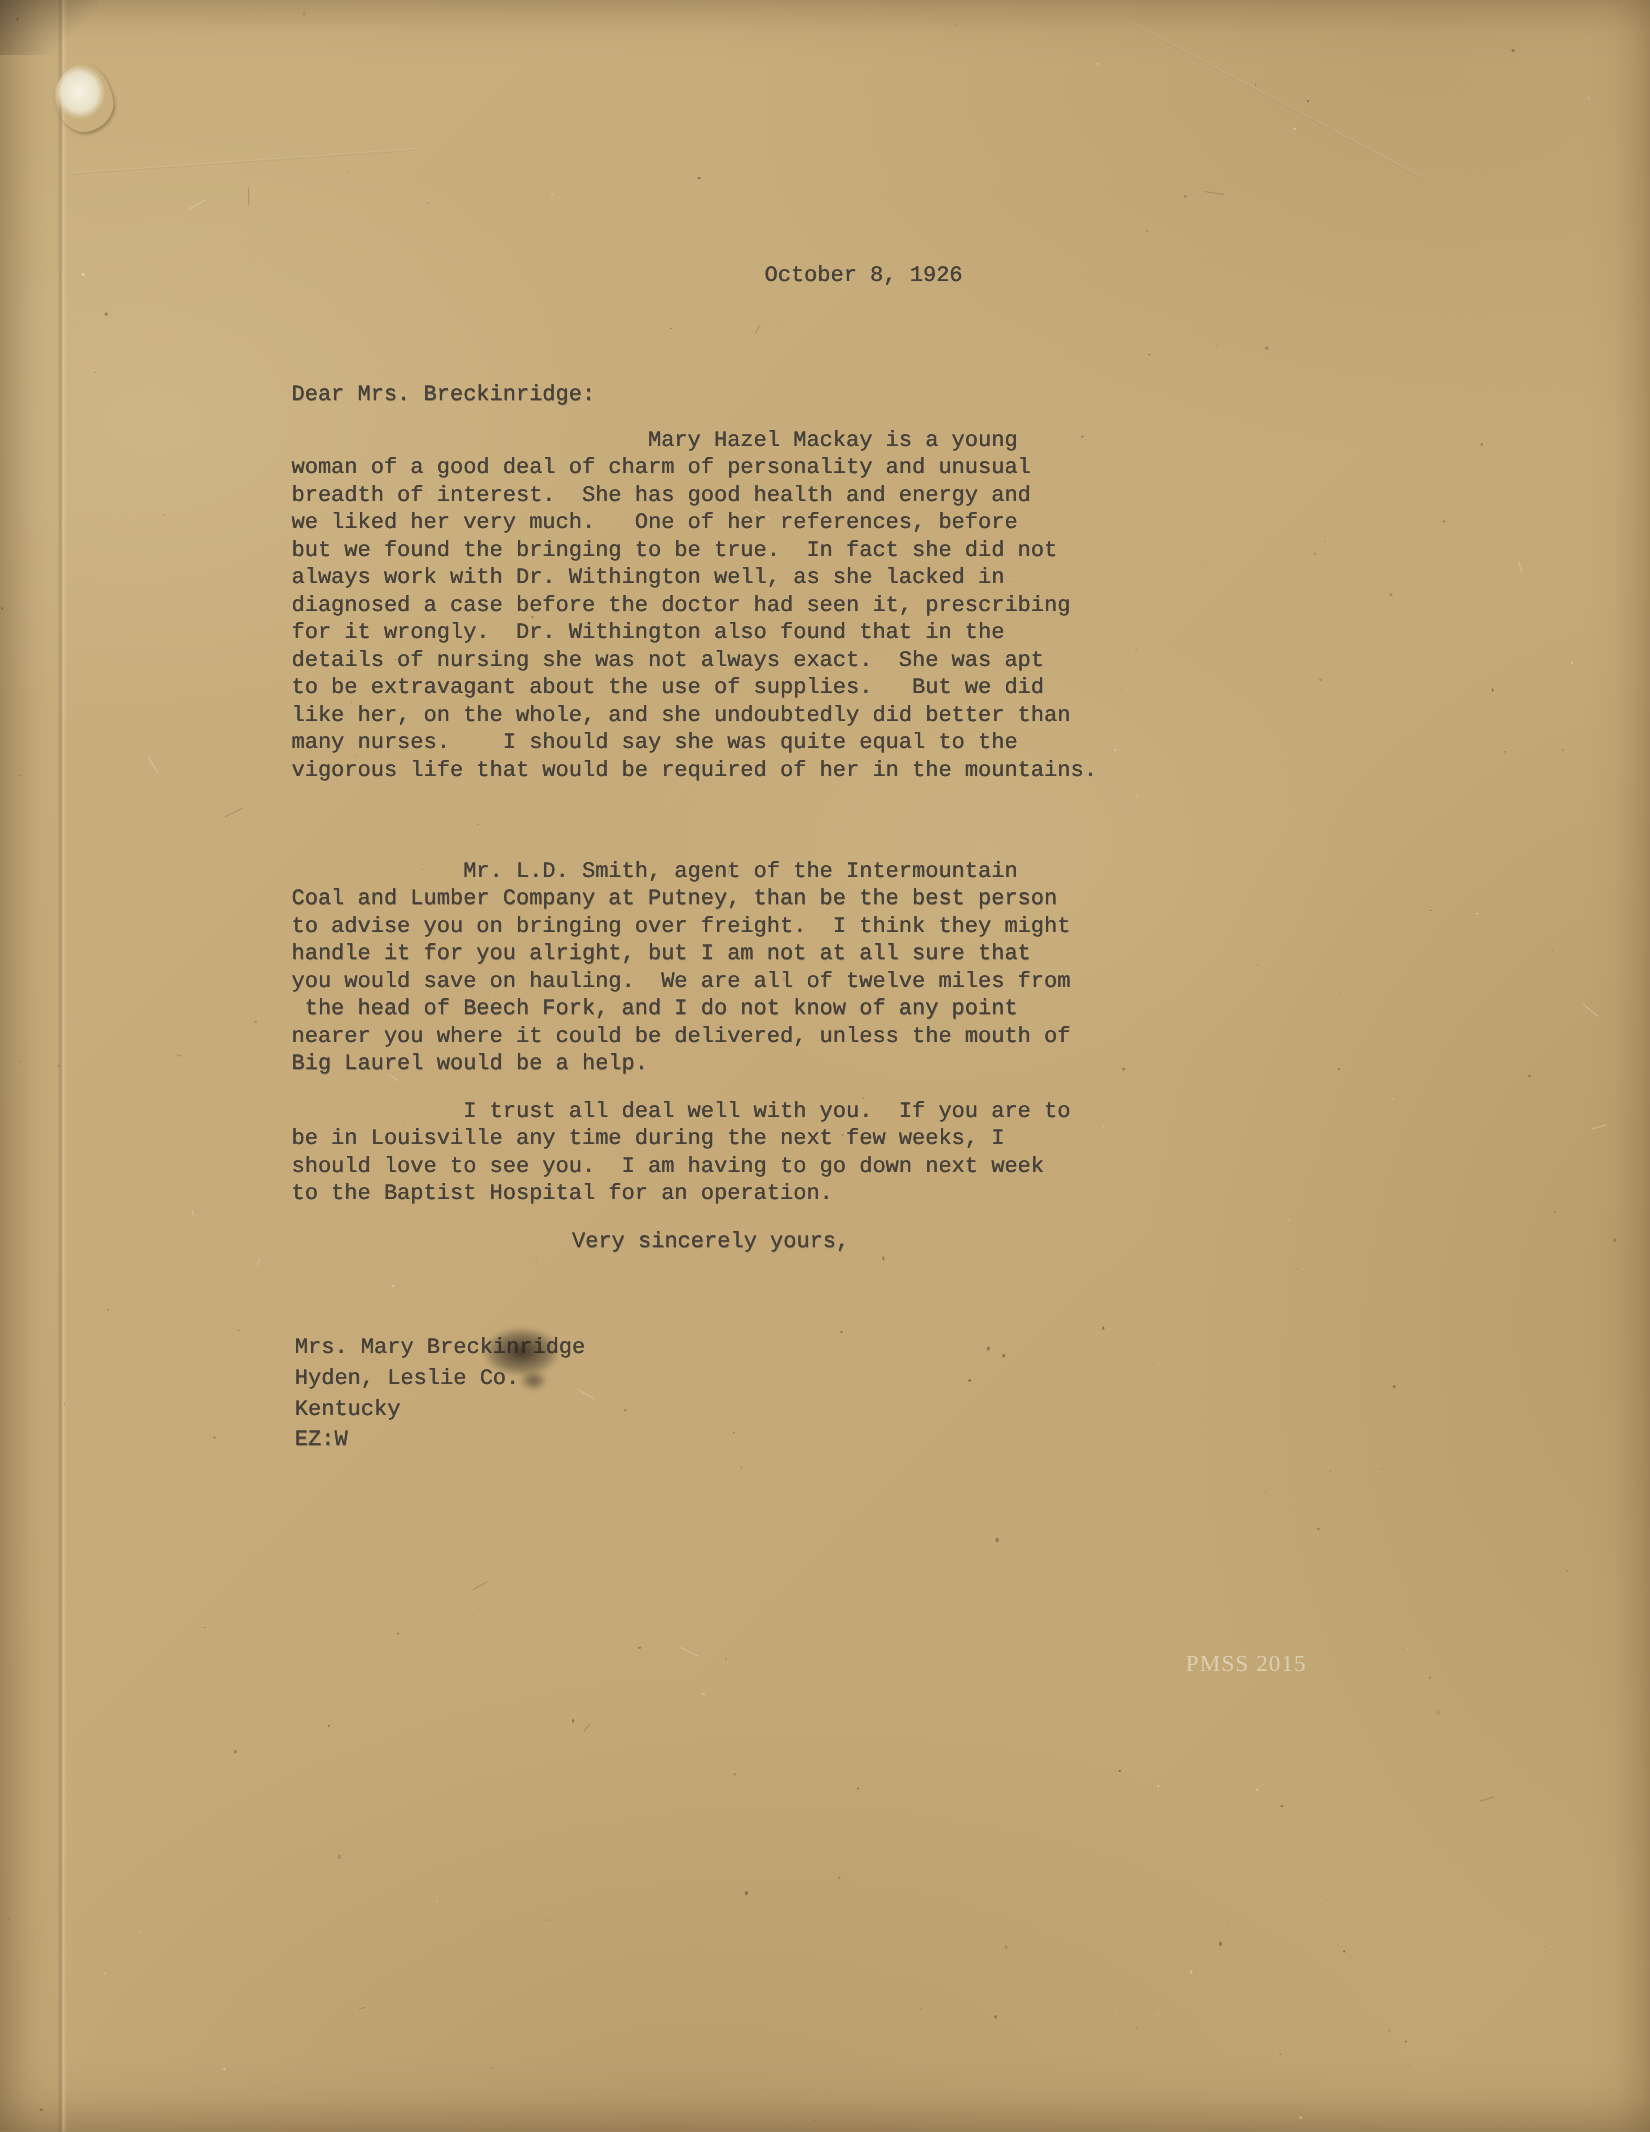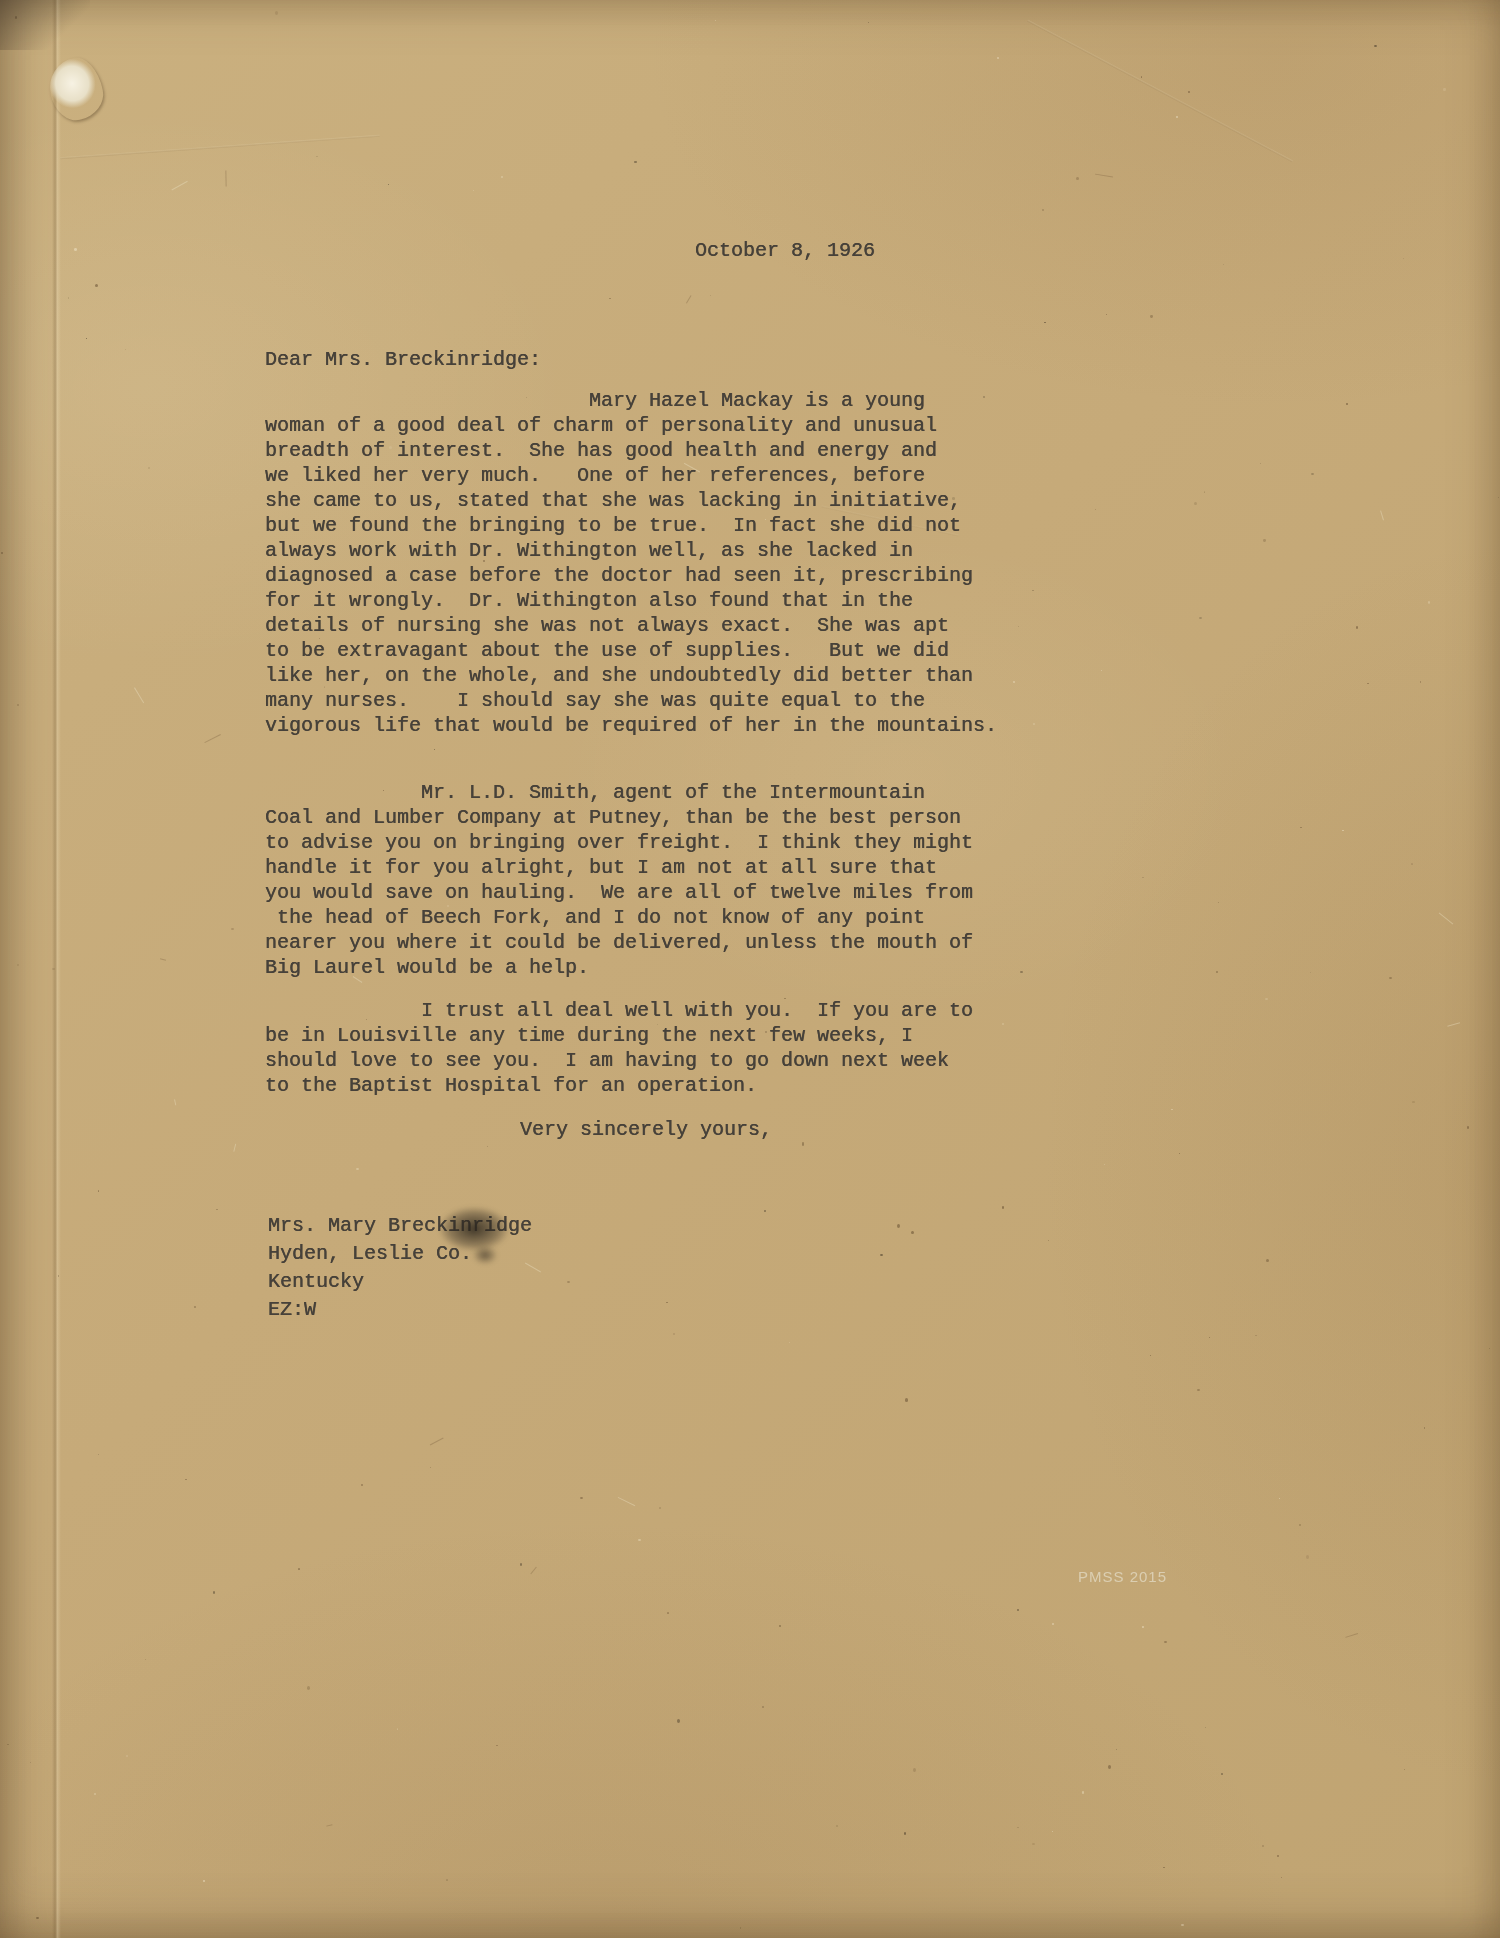--- a/index.html
+++ b/index.html
@@ -111,23 +111,23 @@
   .corner-dark {
     position: absolute;
     left: 0; top: 0;
     width: 90px; height: 50px;
     background: linear-gradient(135deg, rgba(60,50,40,0.5), rgba(60,50,40,0) 70%);
   }
 
   .watermark {
     position: absolute;
     left: 1078px;
-    top: 1568px;
-    font-family: Liberation Sans, sans-serif;
-    font-size: 15px;
+    top: 1500px;
+    font-family: Liberation Serif, serif;
+    font-size: 21px;
     letter-spacing: 1px;
     color: rgba(225,216,192,0.8);
     text-shadow: none;
   }
 
   #speckles { position: absolute; inset: 0; pointer-events: none; }
 </style>
 </head>
 <body>
 
@@ -337,21 +337,20 @@
 
   <div class="date tline">October 8, 1926</div>
 
   <div class="salutation tline">Dear Mrs. Breckinridge:</div>
 
   <div class="para para1">
       <div class="tline">                           Mary Hazel Mackay is a young</div>
       <div class="tline">woman of a good deal of charm of personality and unusual</div>
       <div class="tline">breadth of interest.  She has good health and energy and</div>
       <div class="tline">we liked her very much.   One of her references, before</div>
-      <div class="tline">she came to us, stated that she was lacking in initiative,</div>
       <div class="tline">but we found the bringing to be true.  In fact she did not</div>
       <div class="tline">always work with Dr. Withington well, as she lacked in</div>
       <div class="tline">diagnosed a case before the doctor had seen it, prescribing</div>
       <div class="tline">for it wrongly.  Dr. Withington also found that in the</div>
       <div class="tline">details of nursing she was not always exact.  She was apt</div>
       <div class="tline">to be extravagant about the use of supplies.   But we did</div>
       <div class="tline">like her, on the whole, and she undoubtedly did better than</div>
       <div class="tline">many nurses.    I should say she was quite equal to the</div>
       <div class="tline">vigorous life that would be required of her in the mountains.</div>
     </div>

